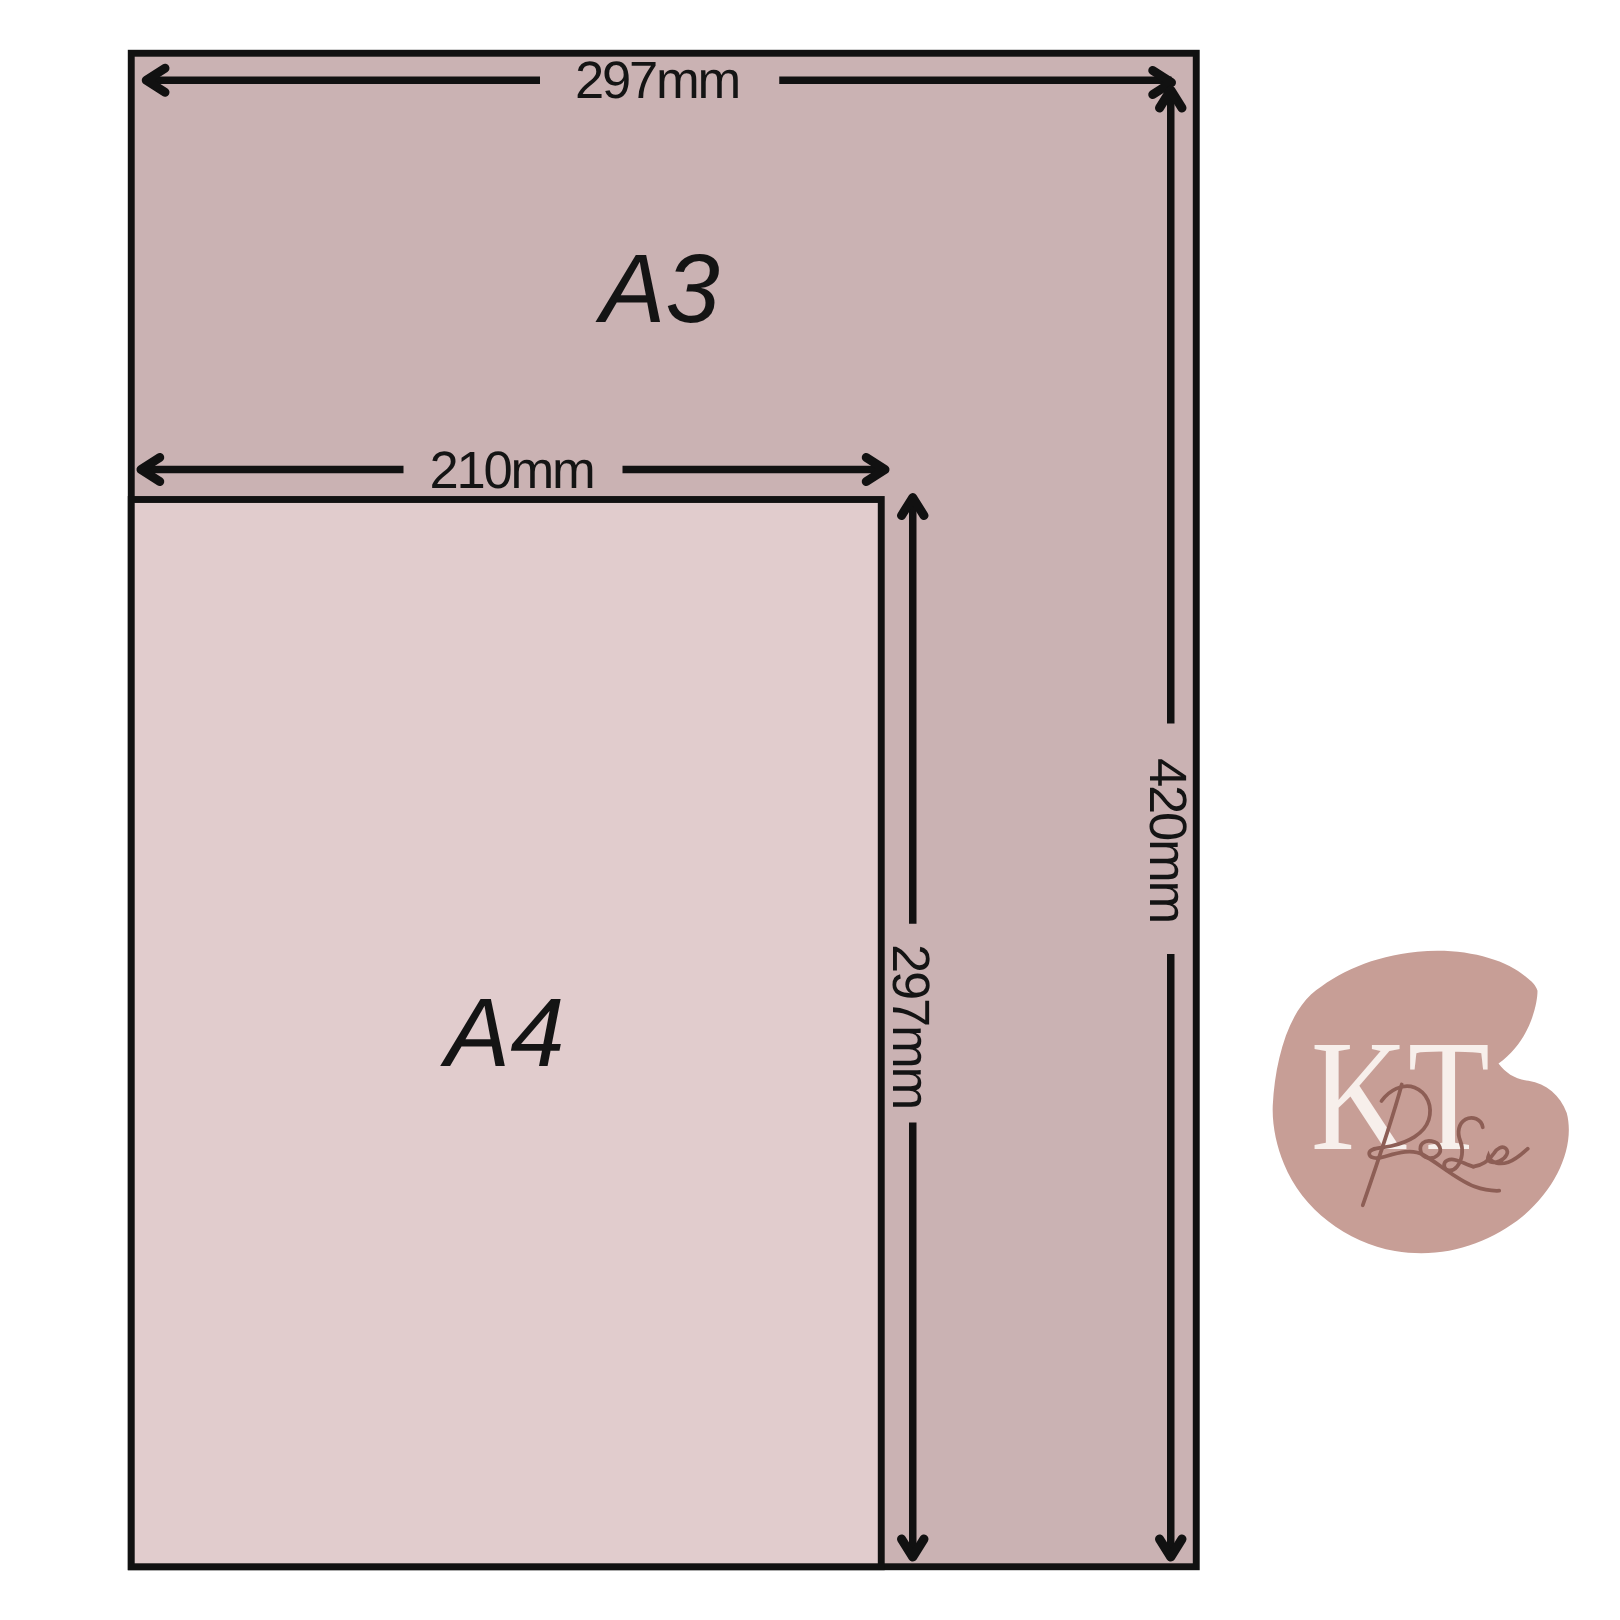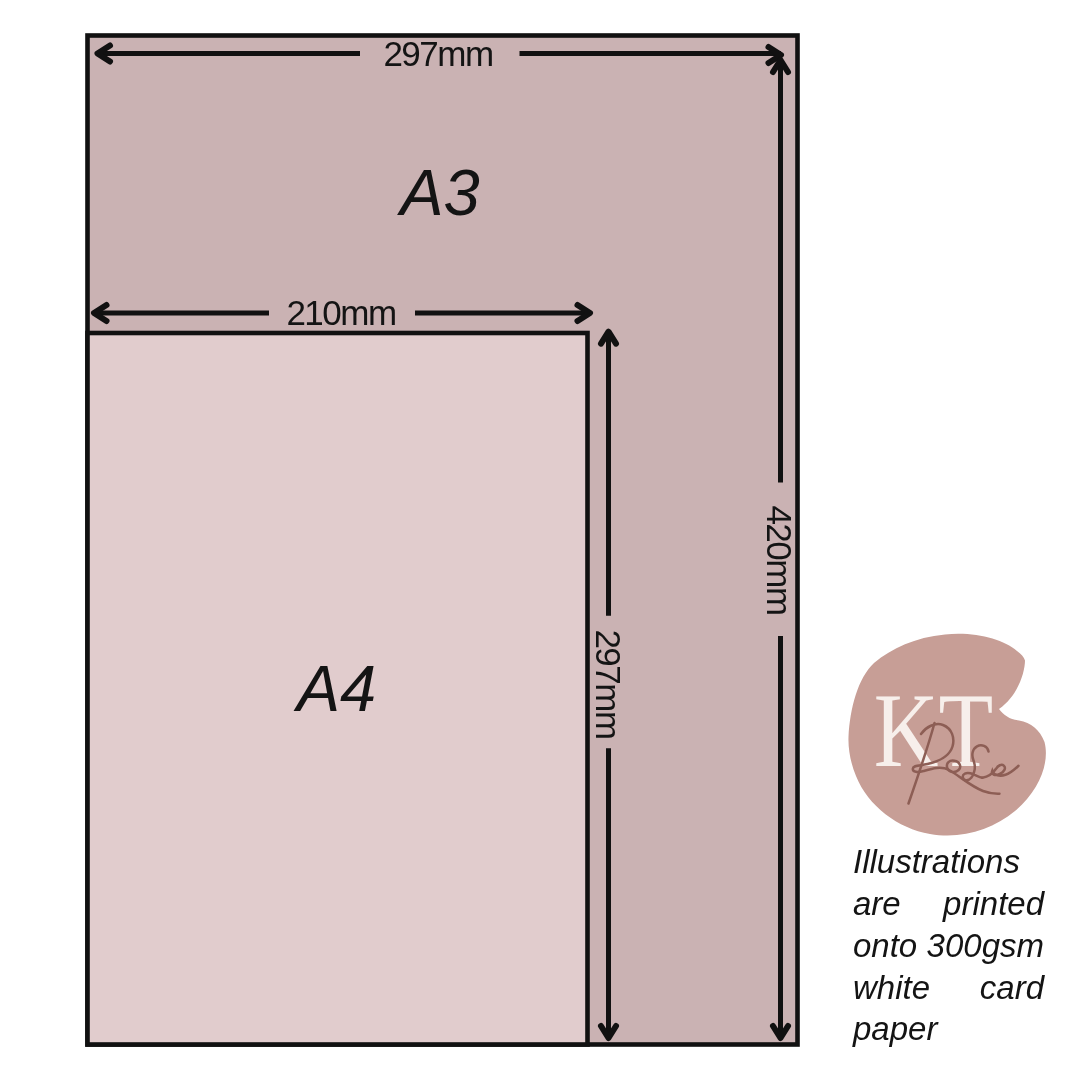--- a/index.html
+++ b/index.html
@@ -91,14 +91,13 @@
     <path d="M954.5,760.8 C949.5,759.8 945.8,763 947.2,767.8 C948.6,772.4 955,773.4 958.6,770 C961.8,767 960,761.8 954.5,760.8"></path>
     <path d="M988.5,751.5 C987.5,746 981.5,743.8 977,746.3 C972.3,749 971.3,755 973.5,760.5
              C975.8,766.3 975,773.3 971.3,777.8 C968.3,781.4 963.4,781 962.8,777.2
              C962.3,773.8 966.3,772.3 970.3,773.3 C974.3,774.3 978.3,776.8 982.3,777.8"></path>
     <path d="M982.3,777.8 C988,776.8 993,773.3 996,768.8 C998,765.6 1001.5,763.6 1003.8,765.6
              C1006.3,767.8 1004.3,772 999.8,774 C994.8,776.2 990.8,774.4 992.3,770.6
              C994,775.6 1000,776.6 1005.5,774.8 C1010.5,773.2 1014.5,769.4 1018.5,765.8"></path>
   </g>
 </svg>
 
-<div id="caption">Illustrations are printed onto 300gsm white card paper</div>
 </div>
 
 </body></html>

